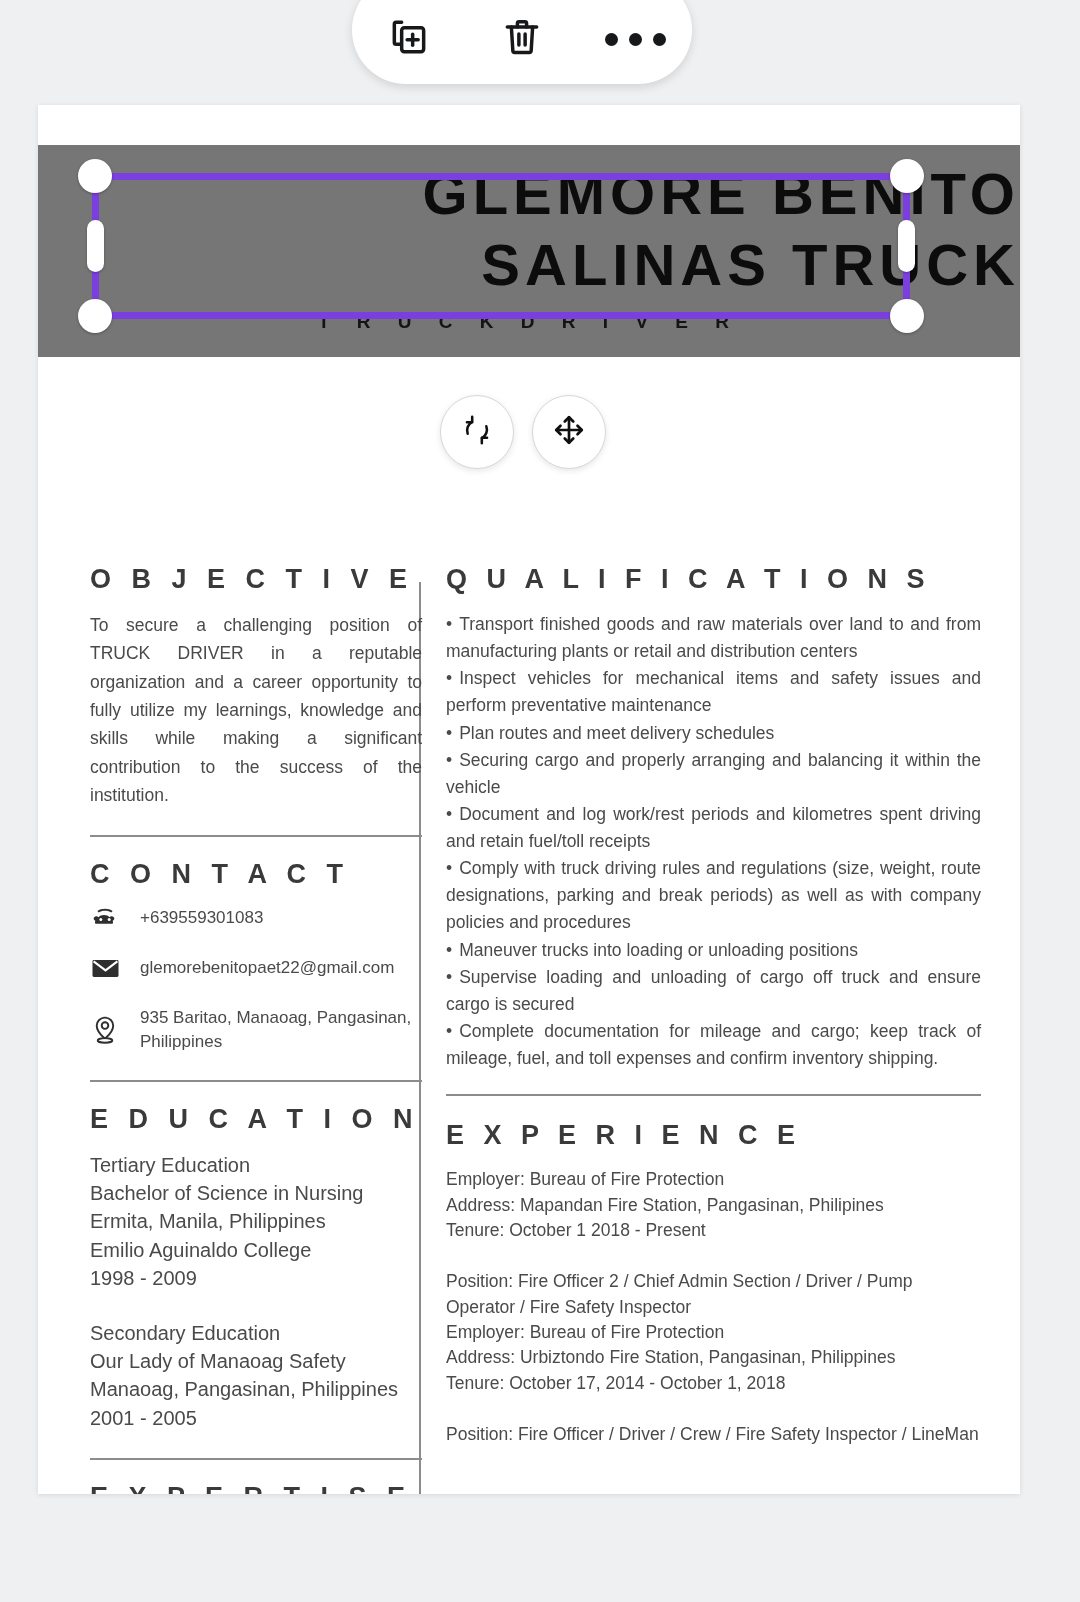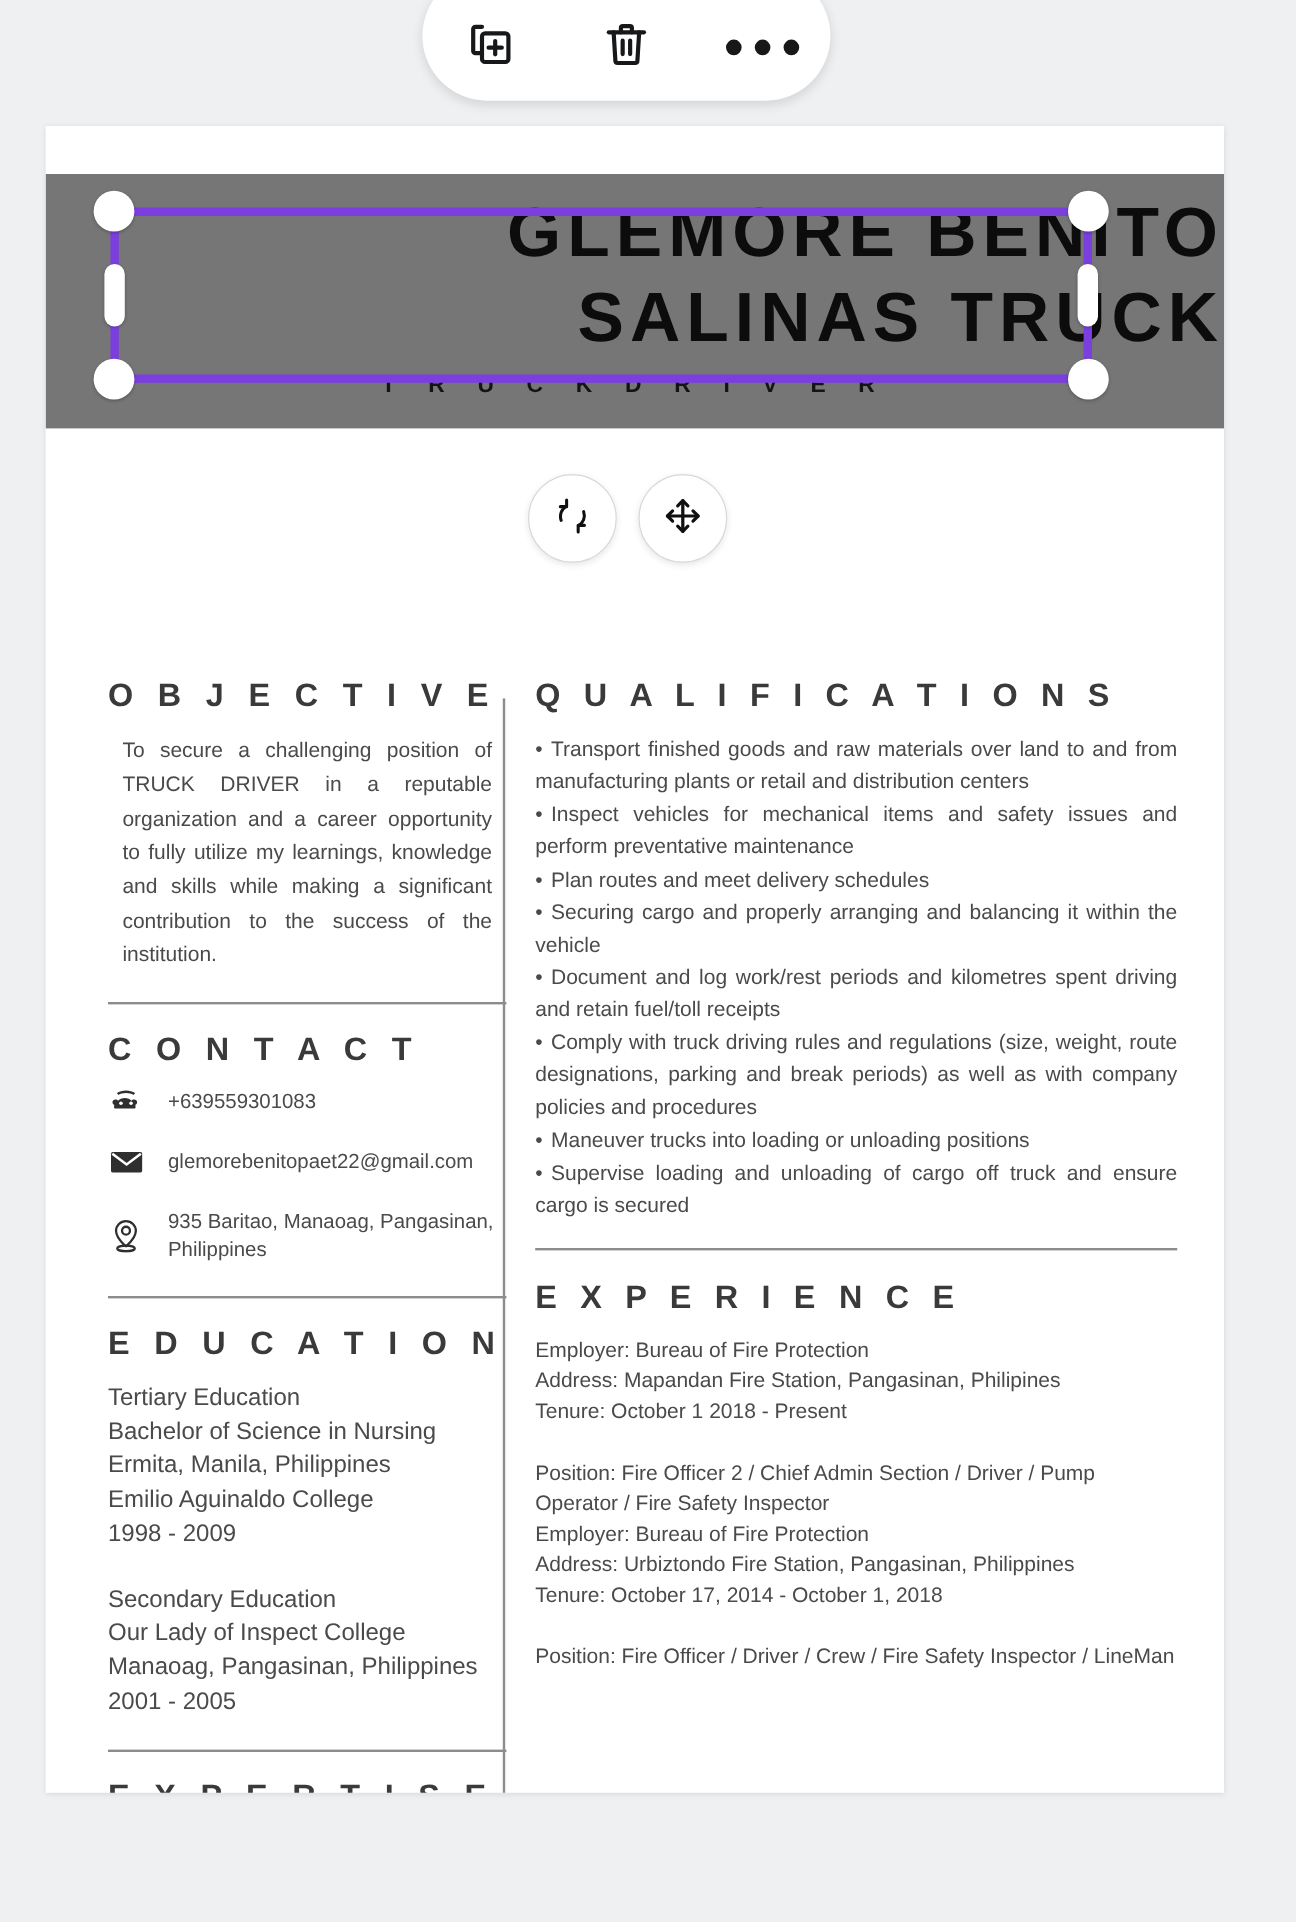--- a/index.html
+++ b/index.html
@@ -175,21 +175,21 @@
     color: #3a3a3a;
     margin: 0 0 16px 0;
   }
   .sec-title.right { letter-spacing: 6px; }
 
   .para {
     font-size: 17.5px;
     line-height: 1.62;
     color: #4a4a4a;
     text-align: justify;
-    margin: 12px;
+    margin: 0;
   }
 
   .hr {
     height: 2px;
     background: #8c8c8c;
     margin: 26px 0 22px 0;
   }
   .hr-right {
     height: 2px;
     background: #8c8c8c;
@@ -365,21 +365,21 @@
         <div class="edu-block">
           <div class="edu-line">Tertiary Education</div>
           <div class="edu-line">Bachelor of Science in Nursing</div>
           <div class="edu-line">Ermita, Manila, Philippines</div>
           <div class="edu-line">Emilio Aguinaldo College</div>
           <div class="edu-line">1998 - 2009</div>
         </div>
 
         <div class="edu-block">
           <div class="edu-line">Secondary Education</div>
-          <div class="edu-line">Our Lady of Inspect College</div>
+          <div class="edu-line">Our Lady of Manaoag Safety</div>
           <div class="edu-line">Manaoag, Pangasinan, Philippines</div>
           <div class="edu-line">2001 - 2005</div>
         </div>
       </div>
 
       <div class="hr"></div>
 
       <div>
         <div class="sec-title">E X P E R T I S E</div>
 
@@ -392,20 +392,21 @@
         <div class="sec-title right">Q U A L I F I C A T I O N S</div>
         <ul class="qual-list">
           <li>Transport finished goods and raw materials over land to and from manufacturing plants or retail and distribution centers</li>
           <li>Inspect vehicles for mechanical items and safety issues and perform preventative maintenance</li>
           <li>Plan routes and meet delivery schedules</li>
           <li>Securing cargo and properly arranging and balancing it within the vehicle</li>
           <li>Document and log work/rest periods and kilometres spent driving and retain fuel/toll receipts</li>
           <li>Comply with truck driving rules and regulations (size, weight, route designations, parking and break periods) as well as with company policies and procedures</li>
           <li>Maneuver trucks into loading or unloading positions</li>
           <li>Supervise loading and unloading of cargo off truck and ensure cargo is secured</li>
+          <li>Complete documentation for mileage and cargo; keep track of mileage, fuel, and toll expenses and confirm inventory shipping.</li>
         </ul>
       </div>
 
       <div class="hr-right"></div>
 
       <div>
         <div class="sec-title right">E X P E R I E N C E</div>
 
         <div class="job">
           <div class="job-line">Employer: Bureau of Fire Protection</div>

